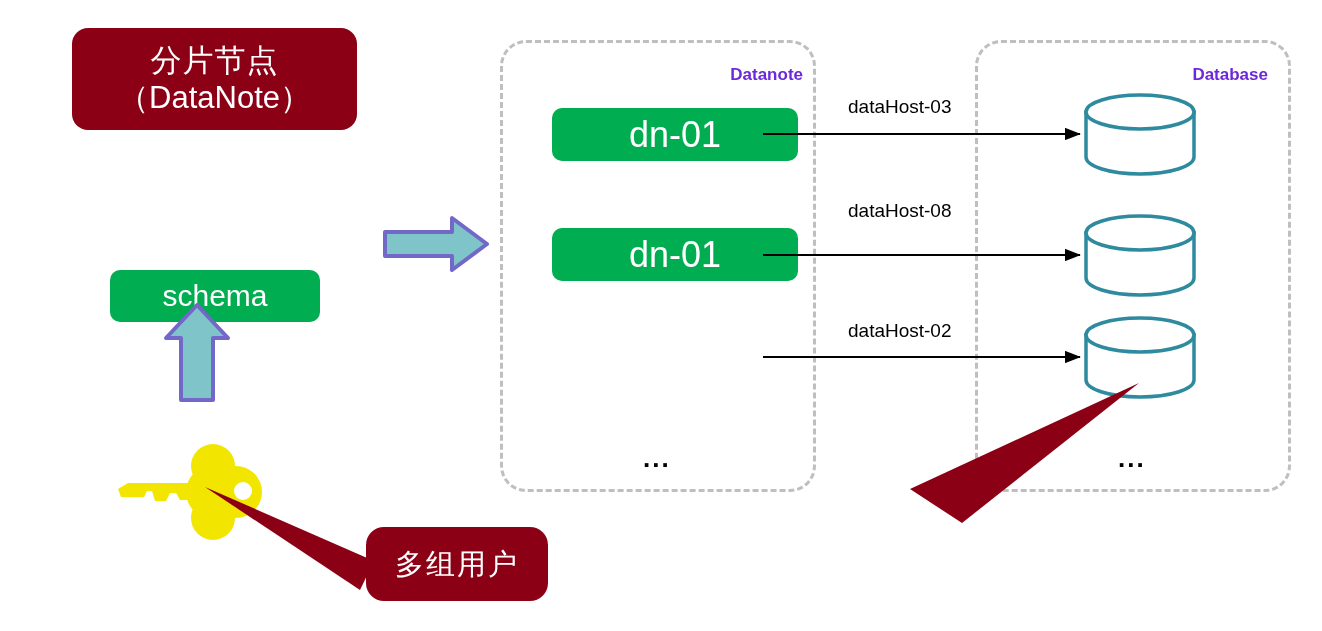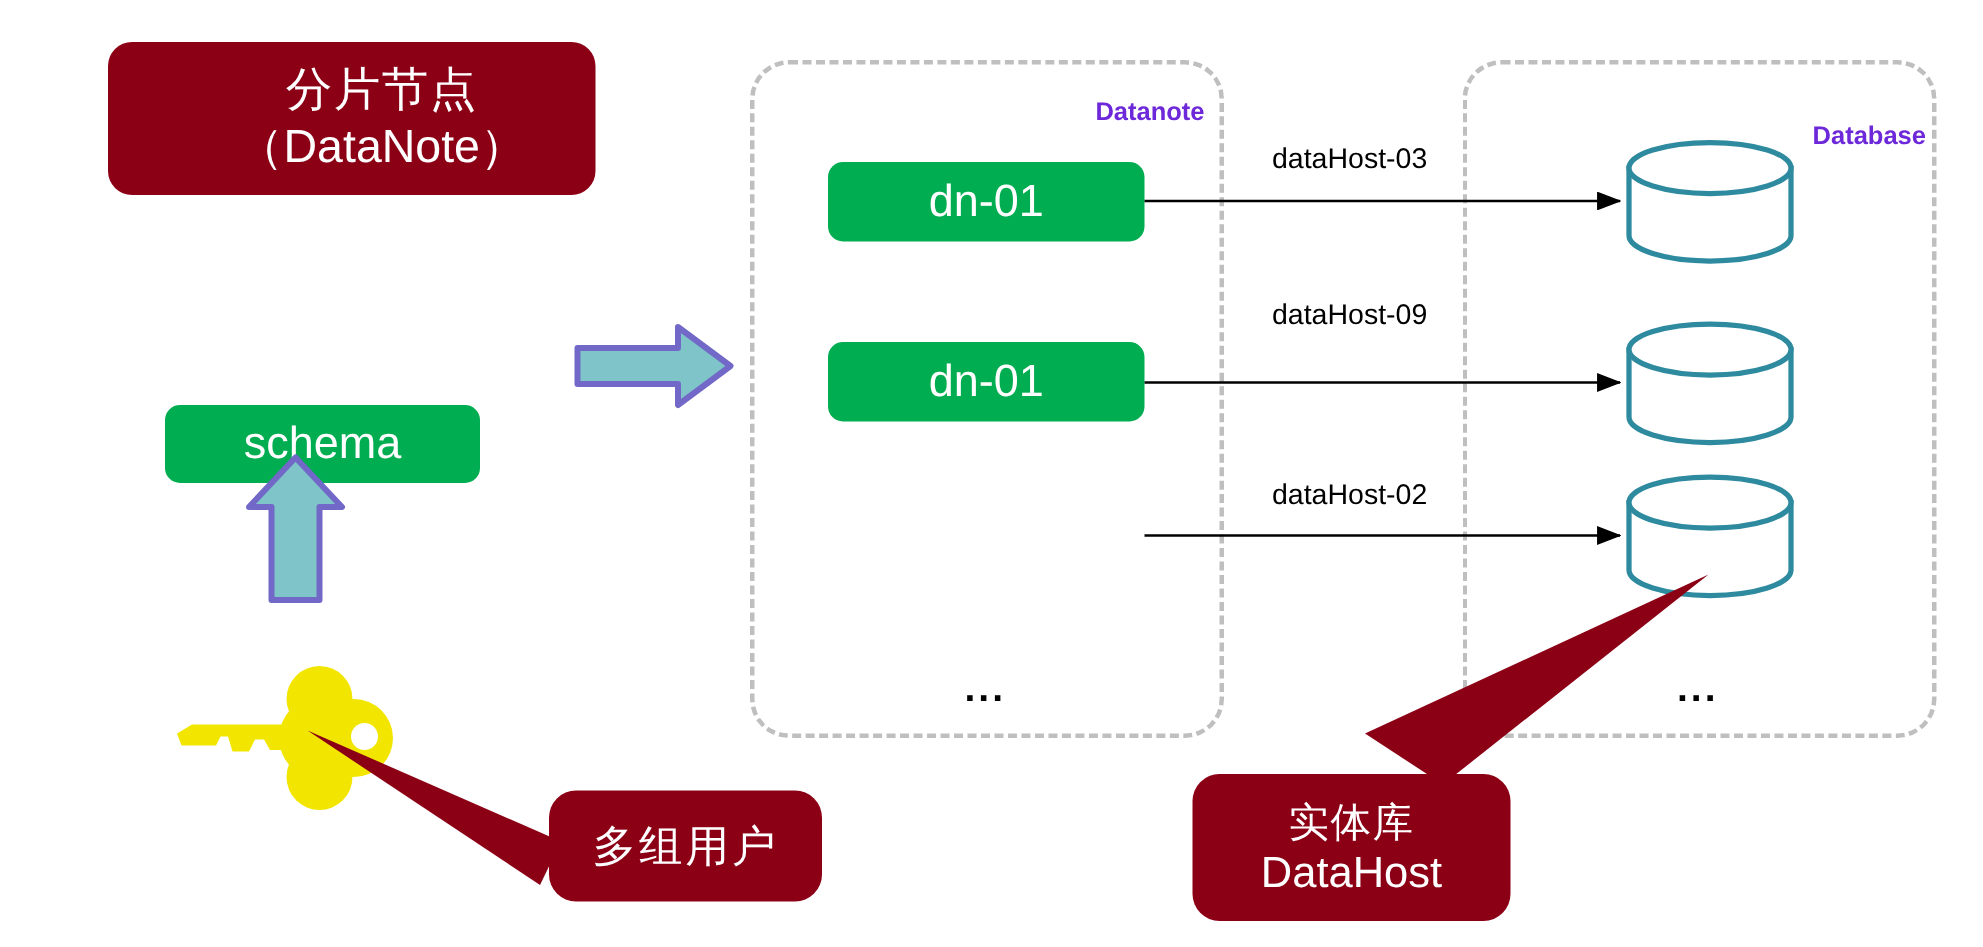--- a/index.html
+++ b/index.html
@@ -23,21 +23,20 @@
   .title-badge {
     left: 72px; top: 28px;
     width: 285px; height: 102px;
     background: #8c0016;
     border-radius: 16px;
     display: flex;
     flex-direction: column;
     align-items: center;
     justify-content: center;
     color: #ffffff;
-    padding-left: 40px;
   }
   .title-badge .line-cn {
     font-family: "DejaVu Sans", sans-serif;
     font-size: 31px;
     line-height: 38px;
     letter-spacing: 1px;
   }
   .title-badge .line-en {
     font-family: "Liberation Sans", sans-serif;
     font-size: 31px;
@@ -55,22 +54,22 @@
     font-family: "Liberation Sans", sans-serif;
   }
   .schema-box {
     left: 110px; top: 222px;
     width: 210px; height: 52px;
     font-size: 30px;
     margin-top: 48px;
   }
   .dn-box {
     left: 552px;
-    width: 211px; height: 53px;
-    font-size: 30px;
+    width: 246px; height: 53px;
+    font-size: 36px;
   }
 
   
   .dashed-group {
     border: 3px dashed #bfbfbf;
     border-radius: 26px;
     top: 40px;
     height: 446px;
   }
   .group-label {
@@ -152,33 +151,33 @@
   <div class="abs green-box schema-box">
     <span>schema</span>
   </div>
 
   <div class="abs dashed-group" style="left:500px; width:310px;">
     <div class="abs group-label" style="right:10px; top:22px;">Datanote</div>
     <div class="abs ellipsis-mark" style="left:140px; top:410px;">...</div>
   </div>
 
   <div class="abs dashed-group" style="left:975px; width:310px;">
-    <div class="abs group-label" style="right:4px; top:22px;margin-top:16px;">Database</div>
+    <div class="abs group-label" style="right:20px; top:22px;">Database</div>
     <div class="abs ellipsis-mark" style="left:140px; top:410px;">...</div>
   </div>
 
   <div class="abs green-box dn-box" style="top:108px;">
     <span>dn-01</span>
   </div>
   <div class="abs green-box dn-box" style="top:228px;">
     <span>dn-01</span>
   </div>
 
   <div class="abs edge-label" style="left:848px; top:96px;">dataHost-03</div>
-  <div class="abs edge-label" style="left:848px; top:200px;">dataHost-09</div>
+  <div class="abs edge-label" style="left:848px; top:200px;">dataHost-08</div>
   <div class="abs edge-label" style="left:848px; top:320px;">dataHost-02</div>
 
   <div class="abs db-label" style="left:1085px; top:124px;">DB-01</div>
   <div class="abs db-label" style="left:1085px; top:249px;">DB-02</div>
   <div class="abs db-label" style="left:1085px; top:347px;">DB-03</div>
 
   <svg class="overlay" viewBox="0 0 1322 631">
     <defs>
       <marker id="arrowhead" markerWidth="9" markerHeight="7" refX="8.5" refY="3.5" orient="auto">
         <polygon points="0 0, 9 3.5, 0 7" fill="#000000"></polygon>
@@ -222,18 +221,14 @@
 
     <polygon points="205,487 374,561 360,590" fill="#8c0016"></polygon>
 
     <polygon points="1139,383 962,523 910,489" fill="#8c0016"></polygon>
   </svg>
 
   <div class="abs callout" style="left:366px; top:527px; width:182px; height:74px;">
     <div class="cn">多组用户</div>
   </div>
 
-  <div class="abs callout" style="left:795px; top:516px; width:212px; height:98px;">
-    <div class="cn-sans">实体库</div>
-    <div class="en">DataHost</div>
-  </div>
 
 </div>
 
 </body></html>

